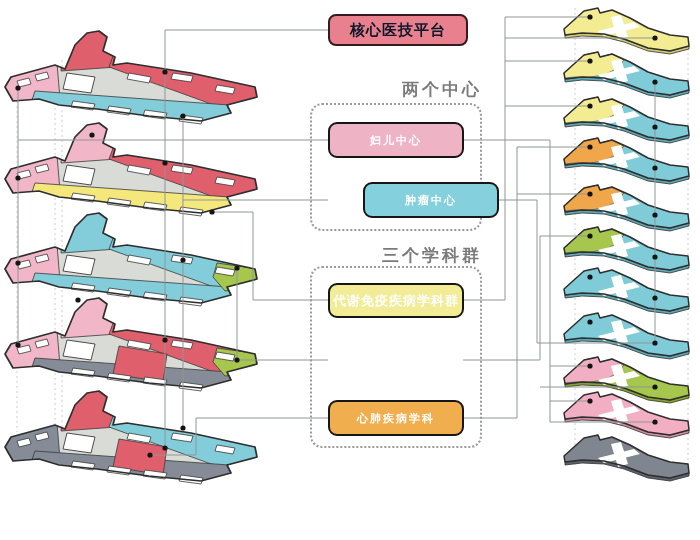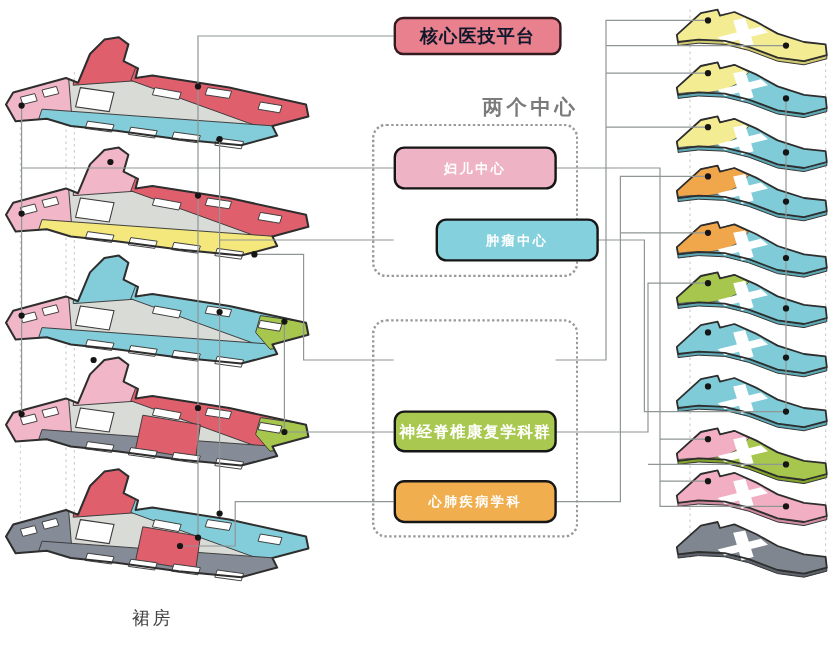--- a/index.html
+++ b/index.html
@@ -292,23 +292,23 @@
   <div class="lbl corebox" style="left: 328px; top: 14px; width: 140px; height: 32px; background: rgb(232, 128, 141);">核心医技平台</div>
 
   <div class="lbl grouphdr" style="left:310px;top:78px;width:172px;">两个中心</div>
 
   <div class="lbl dotbox" style="left:310px;top:103px;width:172px;height:128px;"></div>
 
   <div class="lbl pill" style="left: 328px; top: 122px; width: 136px; height: 36px; background: rgb(239, 179, 198);">妇儿中心</div>
 
   <div class="lbl pill" style="left: 328px; top: 182px; width: 136px; height: 36px; background: rgb(132, 208, 220); margin-left: 35px;">肿瘤中心</div>
 
+  <div class="lbl grouphdr" style="left:310px;top:244px;width:172px;">三个学科群</div>
 
   <div class="lbl dotbox" style="left:310px;top:266px;width:172px;height:182px;"></div>
 
-
-  <div class="lbl pill small" style="left: 328px; top: 342px; width: 136px; height: 35px; background: rgb(169, 200, 79);">神经脊椎康复学科群</div>
+  <div class="lbl pill small" style="left: 328px; top: 283px; width: 136px; height: 35px; background: rgb(241, 236, 149);">代谢免疫疾病学科群</div>
+
 
   <div class="lbl pill" style="left: 328px; top: 400px; width: 136px; height: 36px; background: rgb(240, 174, 78);">心肺疾病学科</div>
 
-  <div class="lbl footlbl" style="left:77px;top:506px;width:100px;">裙房</div>
 
 </div>
 
 </body></html>

